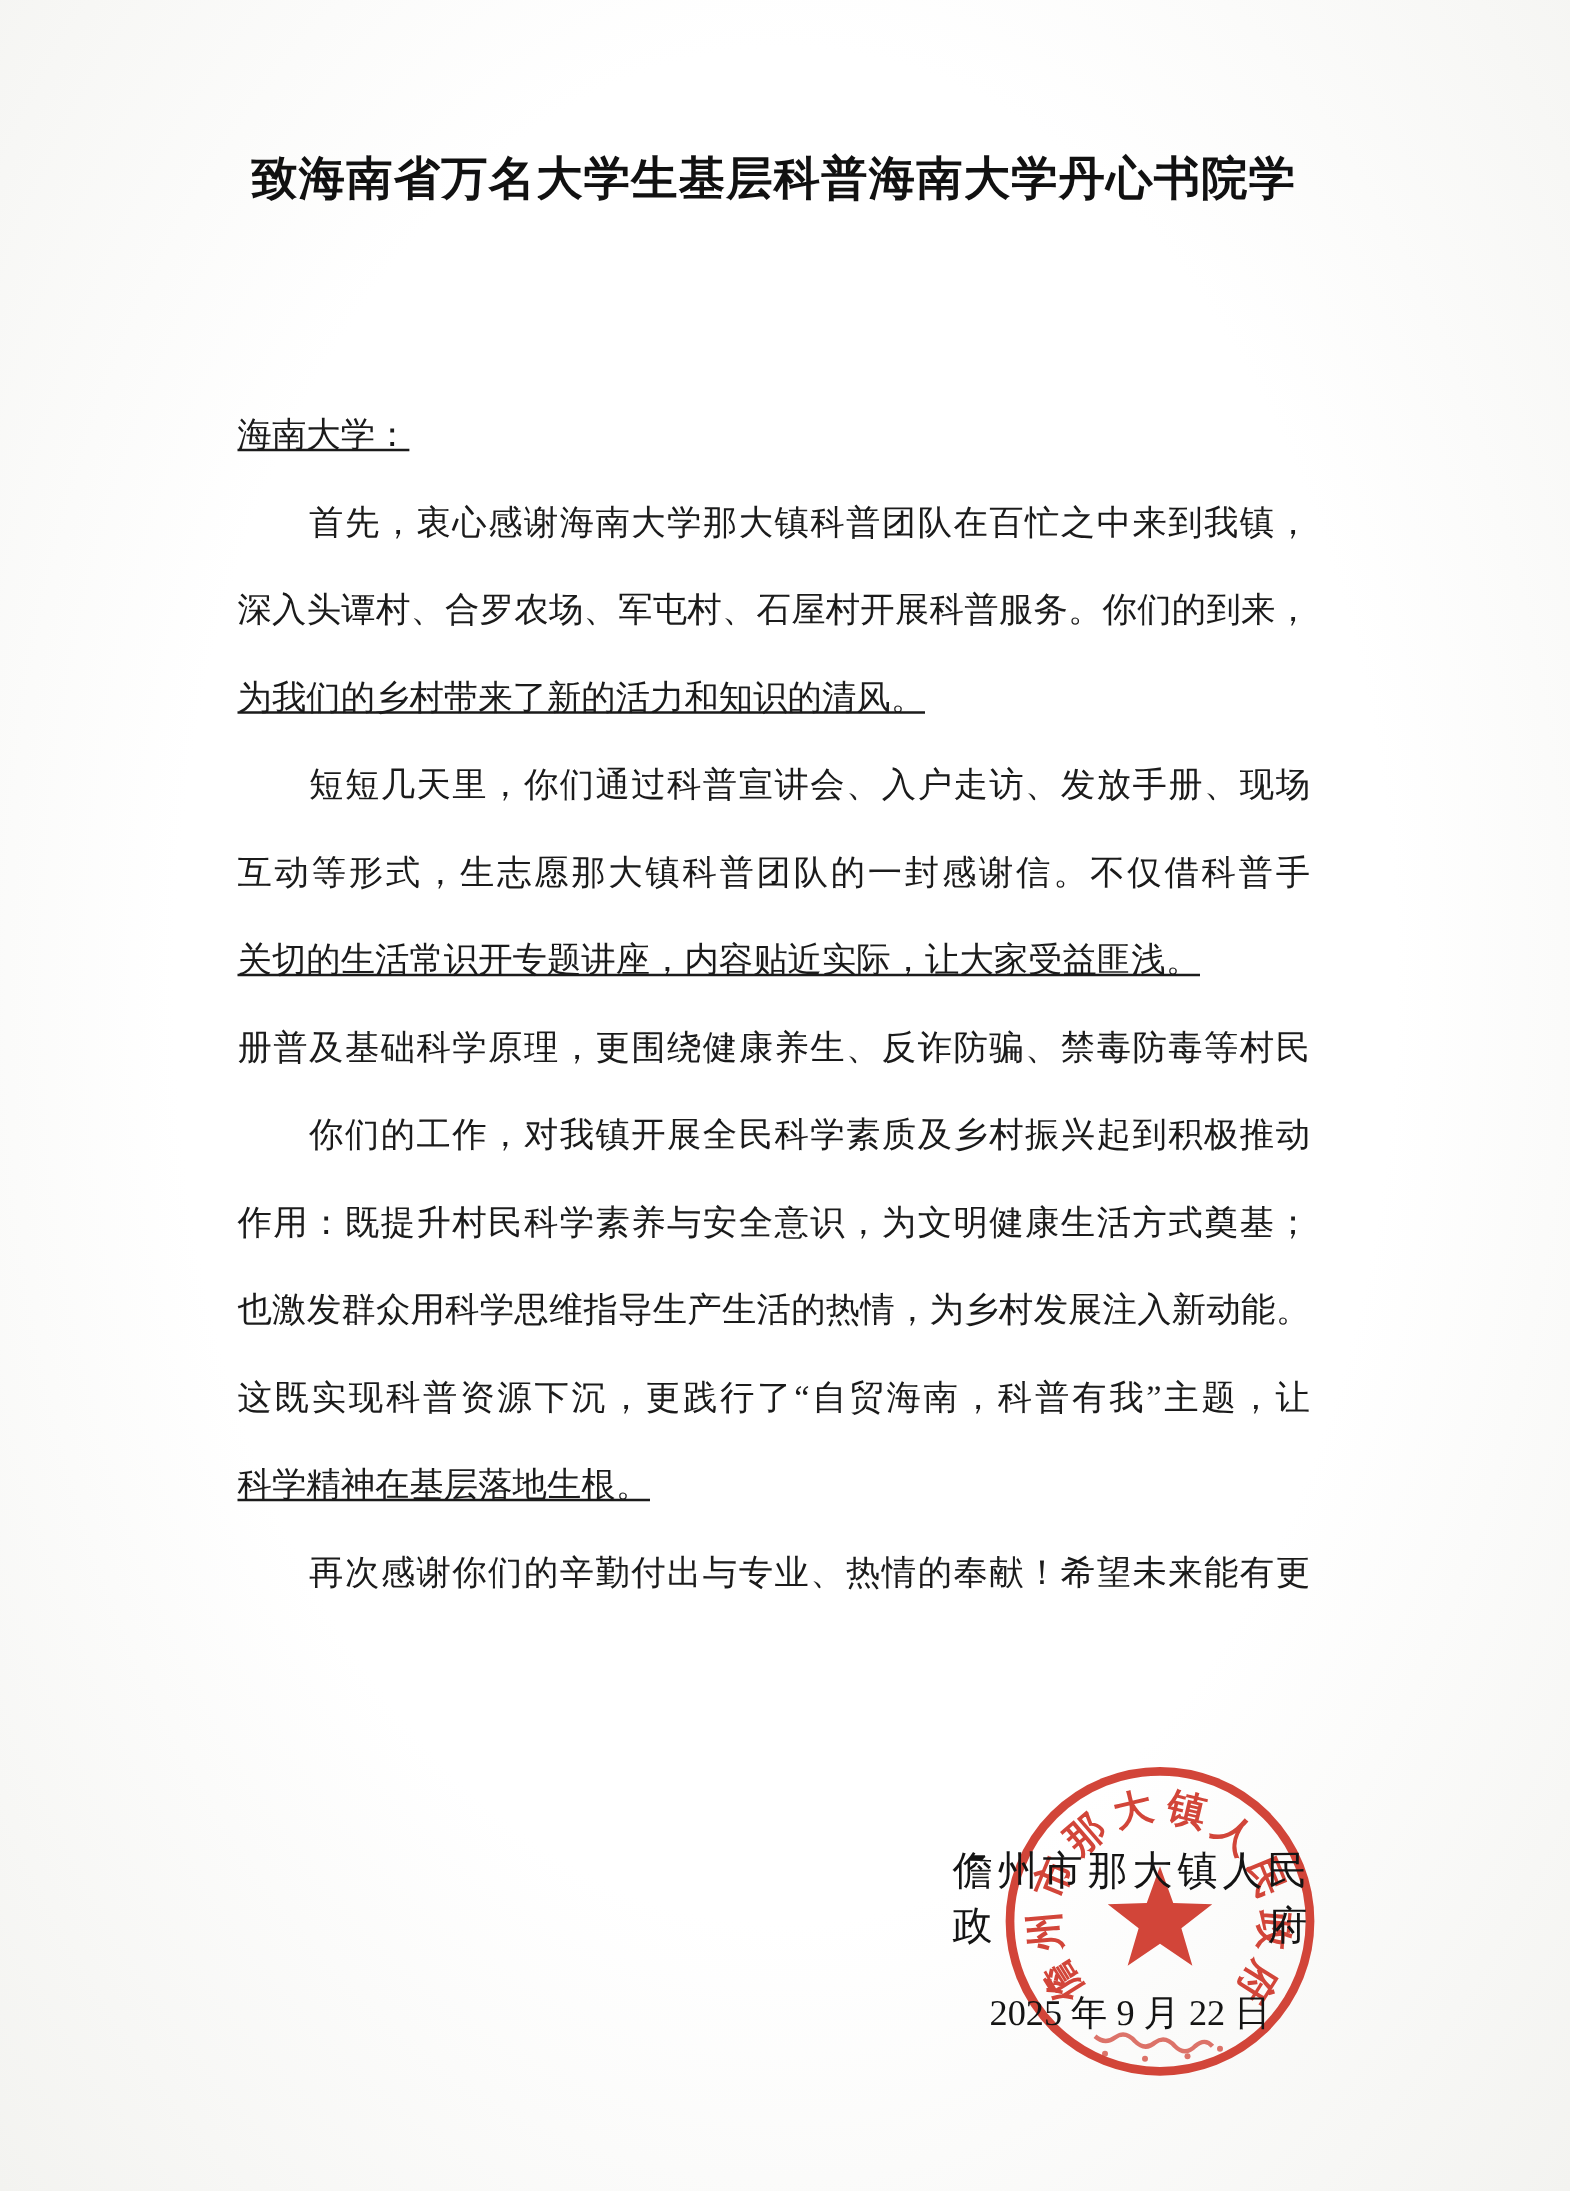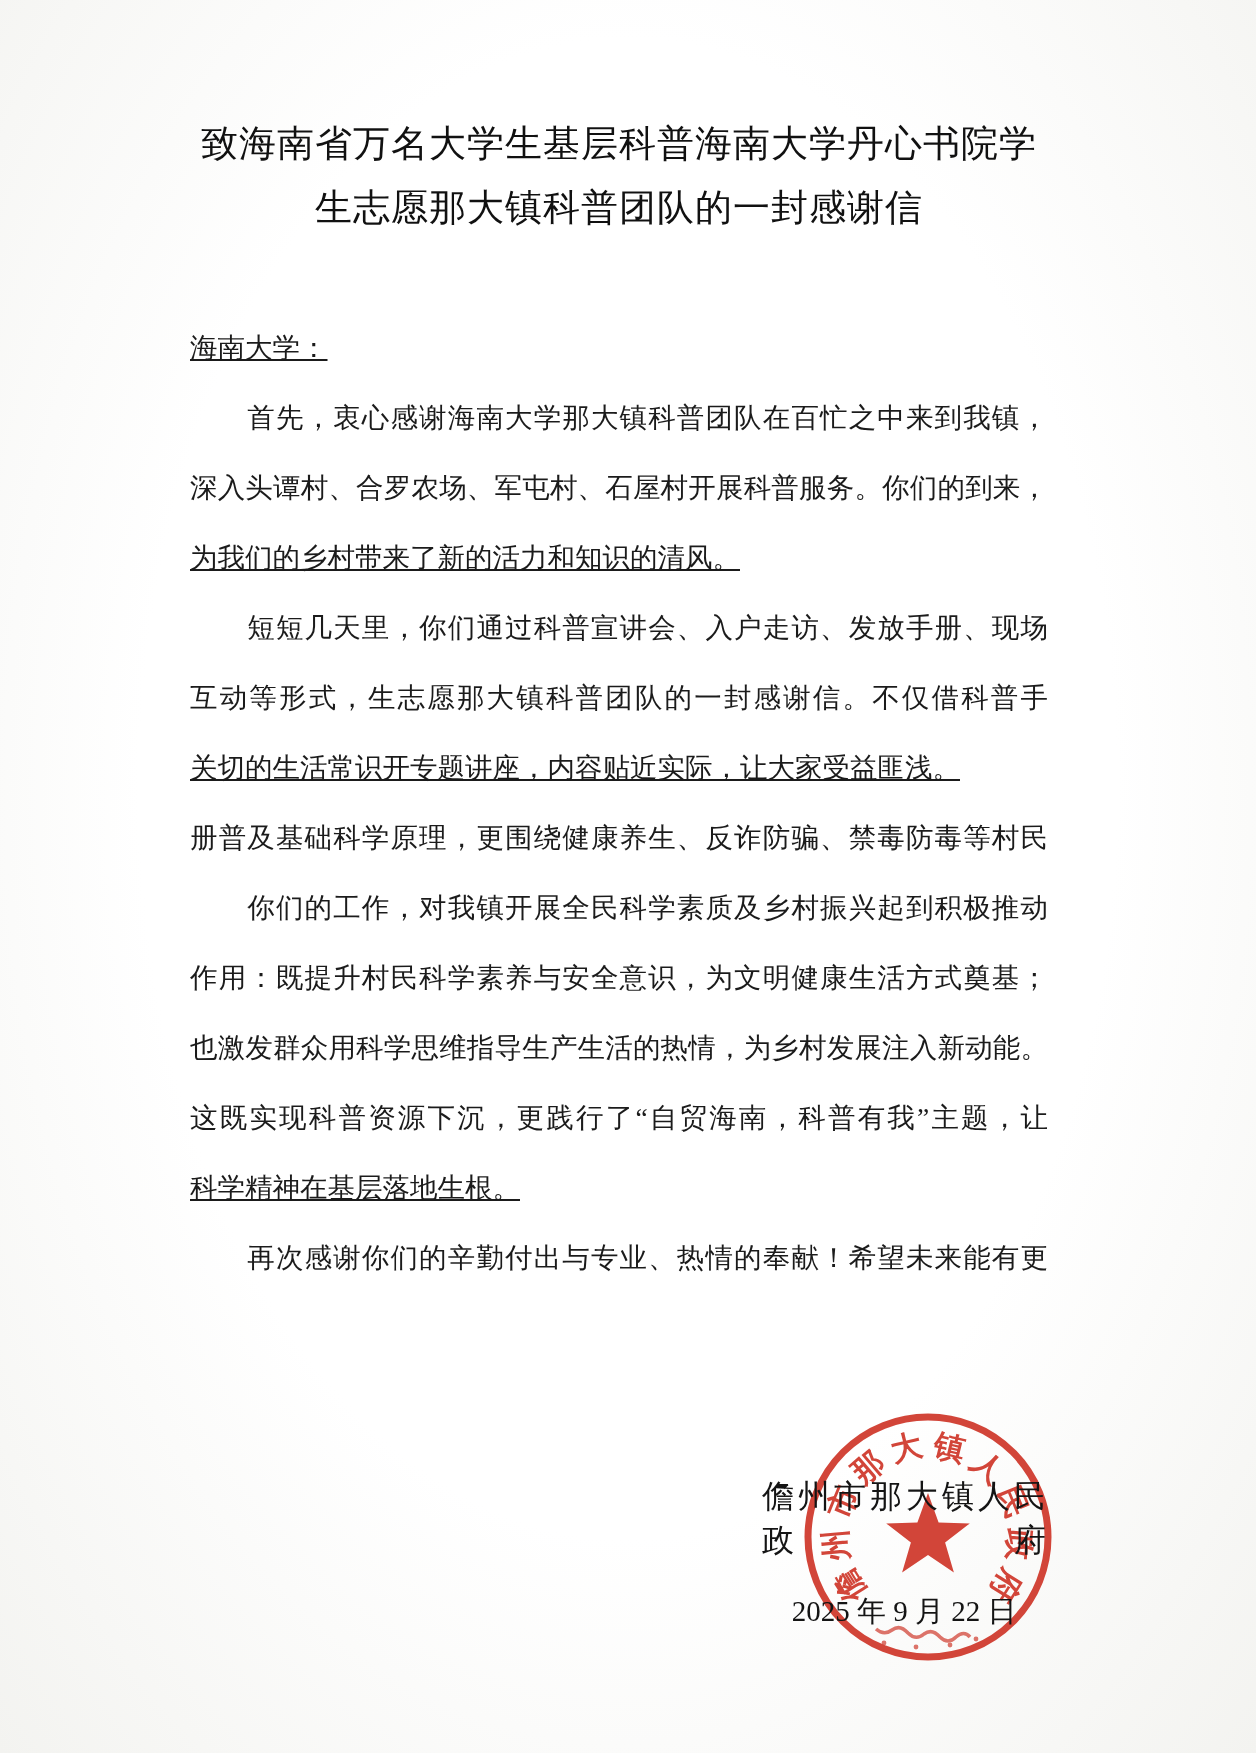--- a/index.html
+++ b/index.html
@@ -7,21 +7,21 @@
     position:relative;
     width:1256px;height:1753px;
     margin:0 auto;
     background:radial-gradient(ellipse at 50% 45%, #ffffff 55%, #f3f3f0 100%);
     font-family:"Liberation Serif","DejaVu Serif",serif;
     color:#1c1c1c;
     overflow:hidden;
   }
   .title{
     position:absolute;top:112px;left:190px;width:858px;
-    text-align:center;font-weight:normal;font-size:37px;line-height:64px;
+    text-align:center;font-weight:bold;font-size:37px;line-height:64px;
     color:#111;letter-spacing:1px;
   }
   .bodywrap{
     position:absolute;left:190px;top:313px;width:858px;
     font-size:27.5px;color:#1b1b1b;
   }
   .bodyline{
     height:70px;line-height:70px;
     text-align:justify;
     text-align-last:justify;
@@ -49,21 +49,20 @@
     text-anchor:middle;dominant-baseline:central;
   }
 </style>
 </head>
 <body>
 
 <div class="page">
 
   <div class="title">
     <div>致海南省万名大学生基层科普海南大学丹心书院学</div>
-    <div>生志愿那大镇科普团队的一封感谢信</div>
   </div>
 
   <div class="bodywrap">
     <div class="bodyline para-end">海南大学：</div>
 
   <div class="bodyline">　　首先，衷心感谢海南大学那大镇科普团队在百忙之中来到我镇，</div>
       <div class="bodyline">深入头谭村、合罗农场、军屯村、石屋村开展科普服务。你们的到来，</div>
       <div class="bodyline para-end">为我们的乡村带来了新的活力和知识的清风。</div>
       <div class="bodyline">　　短短几天里，你们通过科普宣讲会、入户走访、发放手册、现场</div>
       <div class="bodyline">互动等形式，生志愿那大镇科普团队的一封感谢信。不仅借科普手</div>

